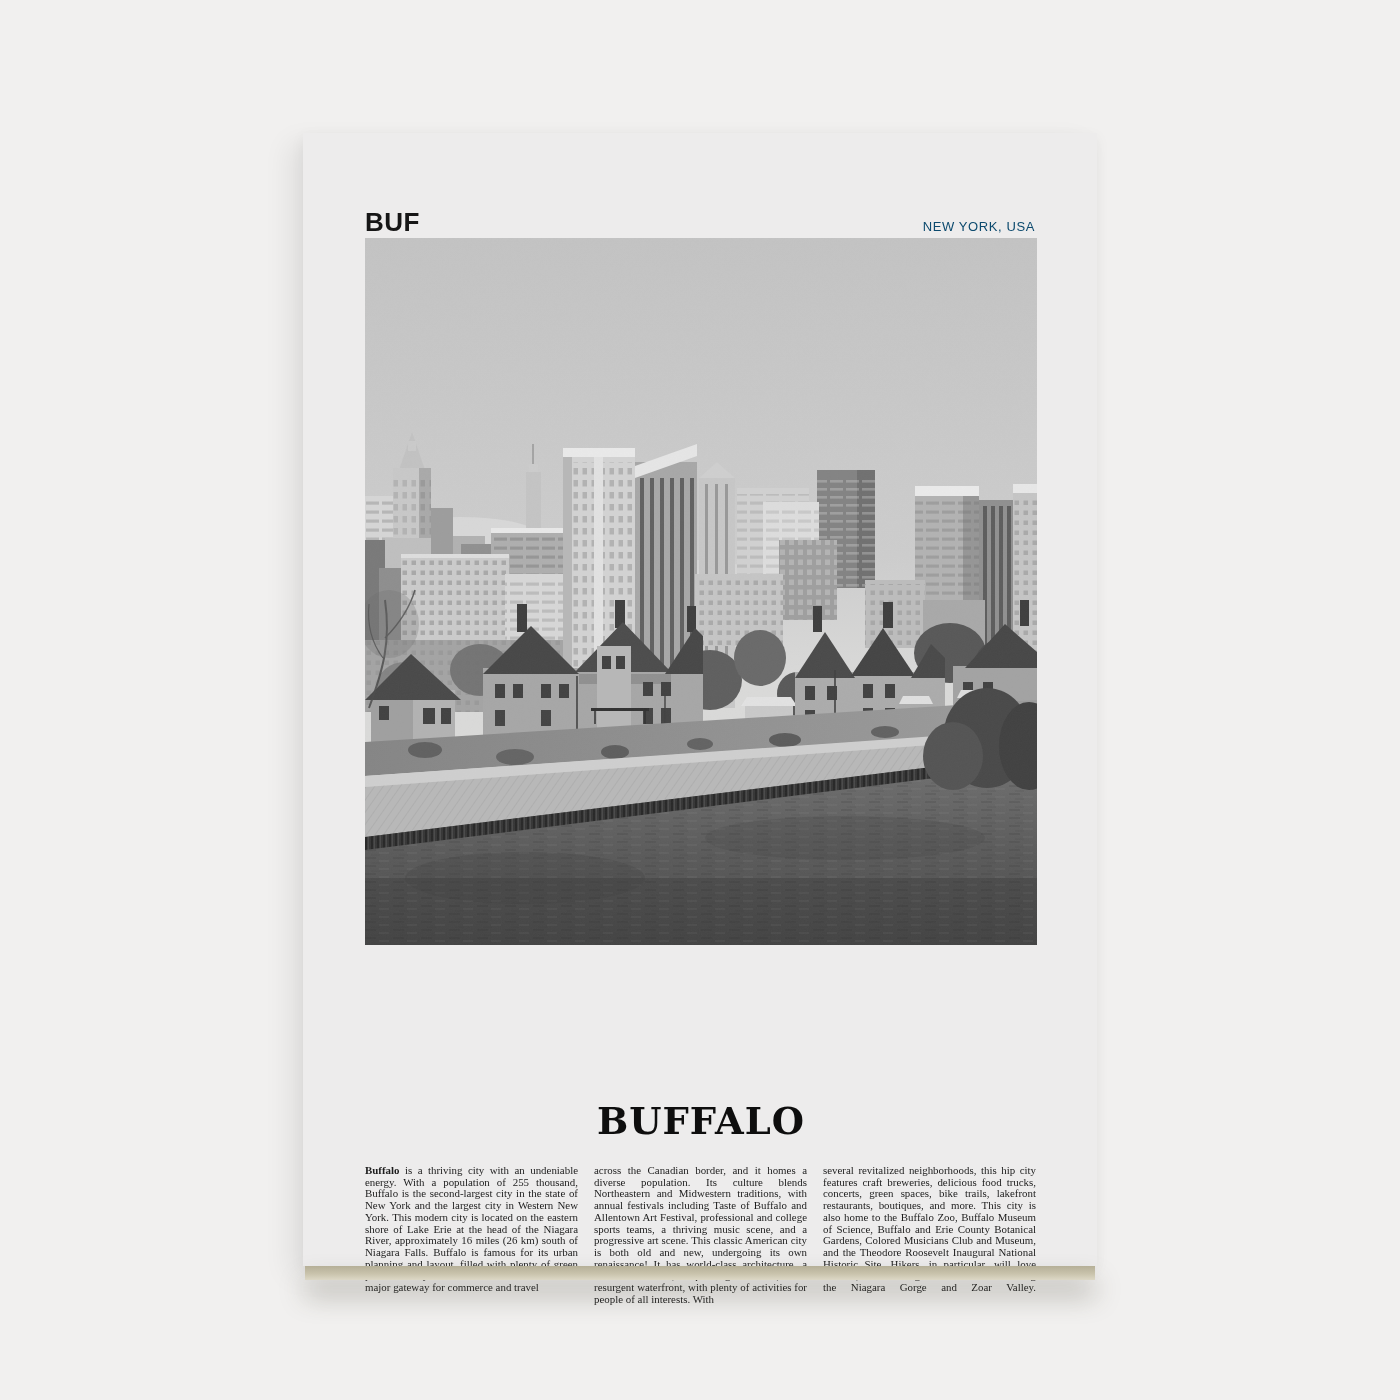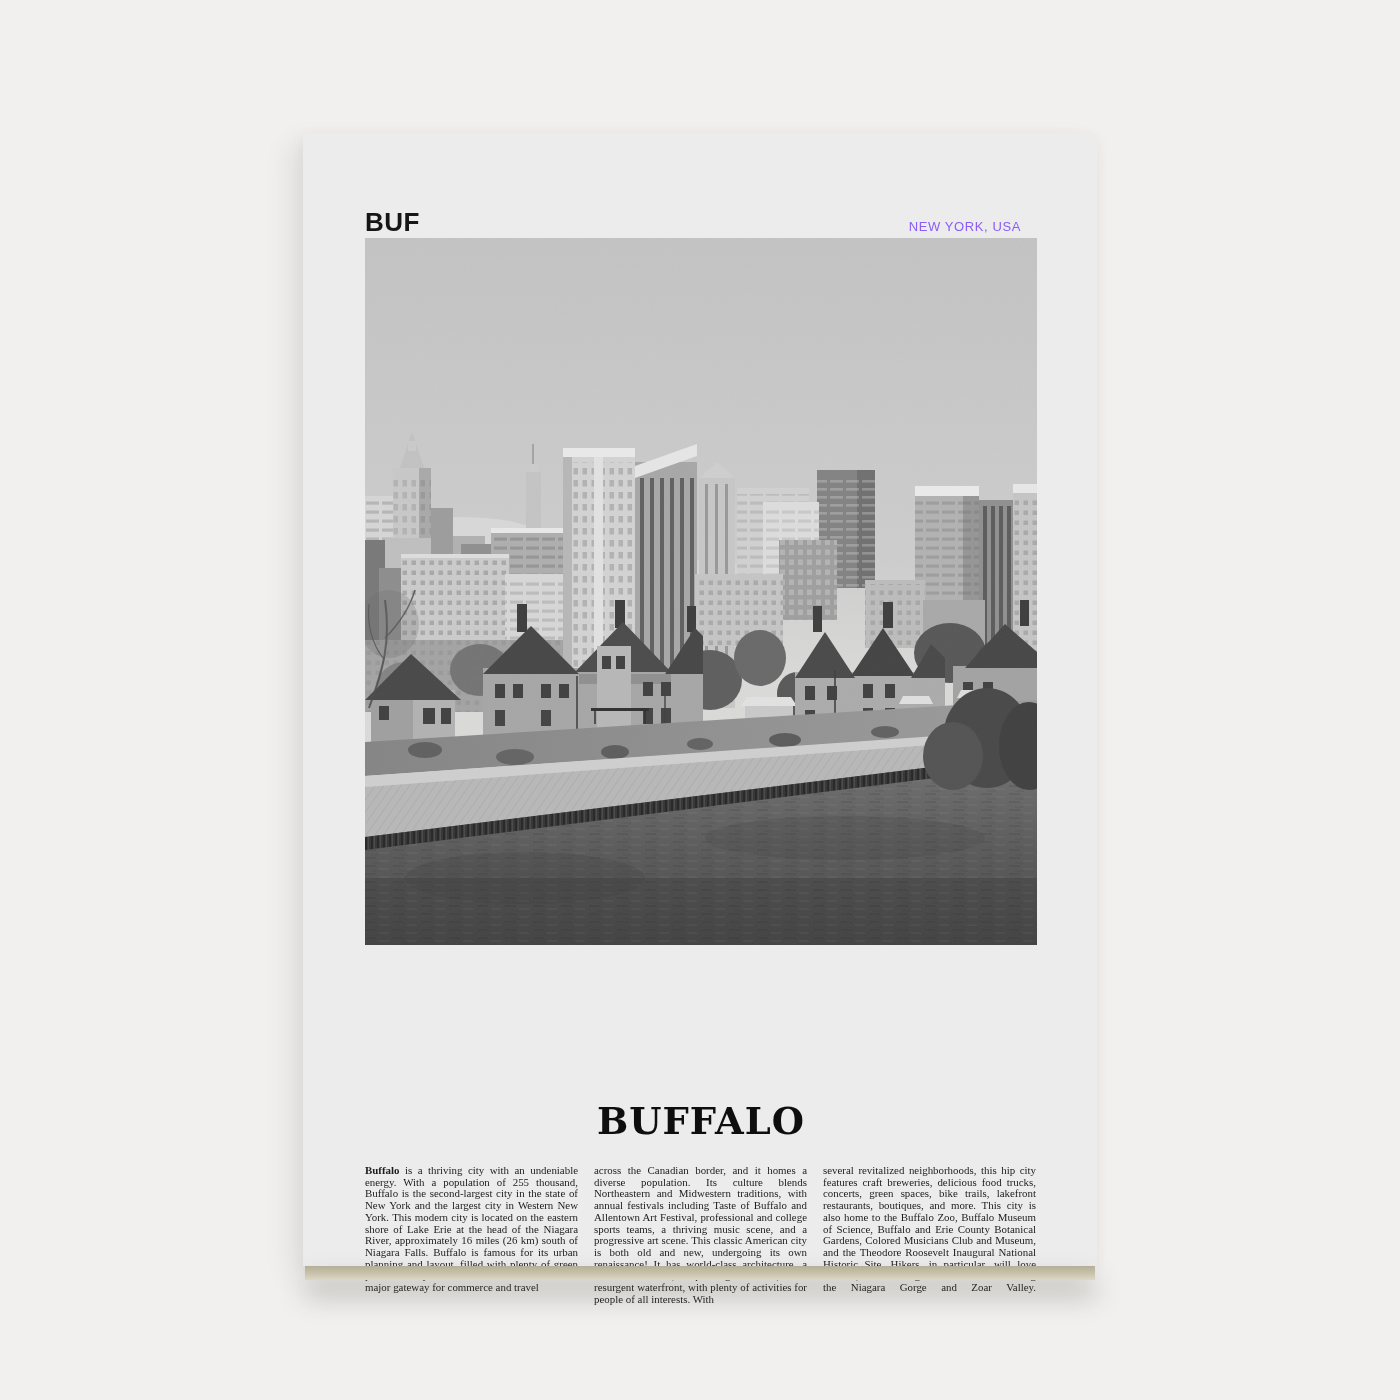--- a/index.html
+++ b/index.html
@@ -15,28 +15,28 @@
     background:#edecec;
     box-shadow:-14px 10px 26px rgba(0,0,0,0.07), 0 4px 14px rgba(0,0,0,0.05);
   }
   .poster::after{ 
     content:"";position:absolute;left:2px;right:2px;bottom:-14px;height:14px;
     background:linear-gradient(#b5af97,#c9c3ac 55%,#ddd8c6);
     box-shadow:0 16px 26px rgba(70,65,50,0.35);
   }
   .poster-inner{position:absolute;left:62px;top:0;width:672px;height:100%;}
   .poster-header{
-    position:absolute;top:76px;left:0;right:16px;height:26px;
+    position:absolute;top:76px;left:0;right:2px;height:26px;
     display:flex;justify-content:space-between;align-items:flex-end;
   }
   .kicker{
     font-size:26px;font-weight:700;letter-spacing:0.5px;color:#161616;line-height:1;
   }
   .location{
-    font-size:13px;font-weight:400;letter-spacing:0.6px;color:#8b5cf6;line-height:1.2;
+    font-size:13px;font-weight:400;letter-spacing:0.6px;color:#0c4a6e;line-height:1.2;
   }
   .photo{
     position:absolute;top:105px;left:0;width:672px;height:707px;overflow:hidden;
     background:#cfcfcf;
   }
   .photo svg{display:block;width:100%;height:100%;}
   .title{
     position:absolute;top:966px;left:0;right:0;margin:0;
     font-family:"DejaVu Serif","Liberation Serif",serif;
     font-size:37px;font-weight:700;letter-spacing:1px;

